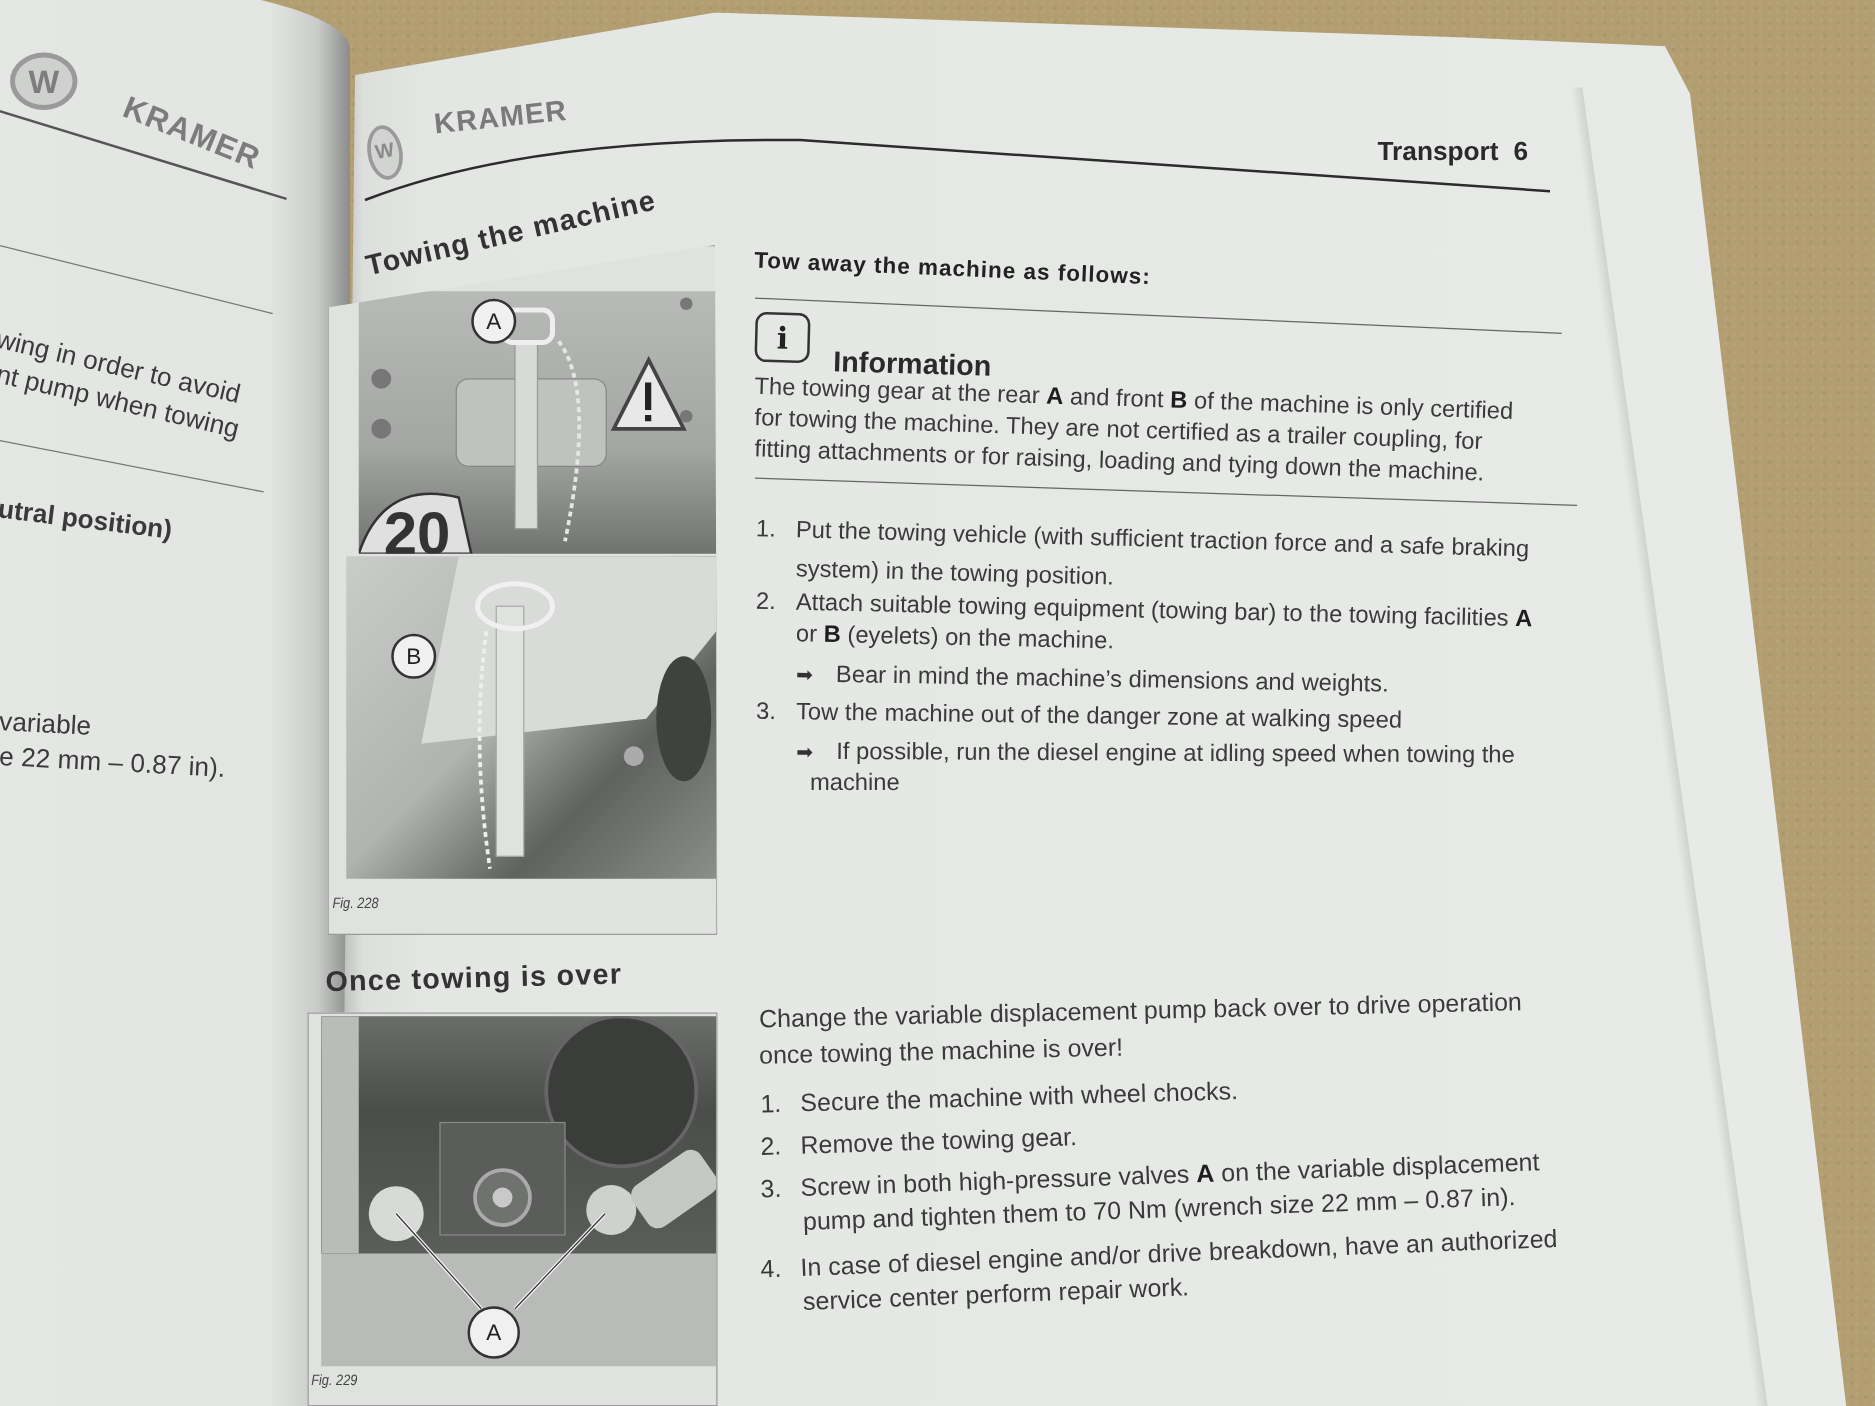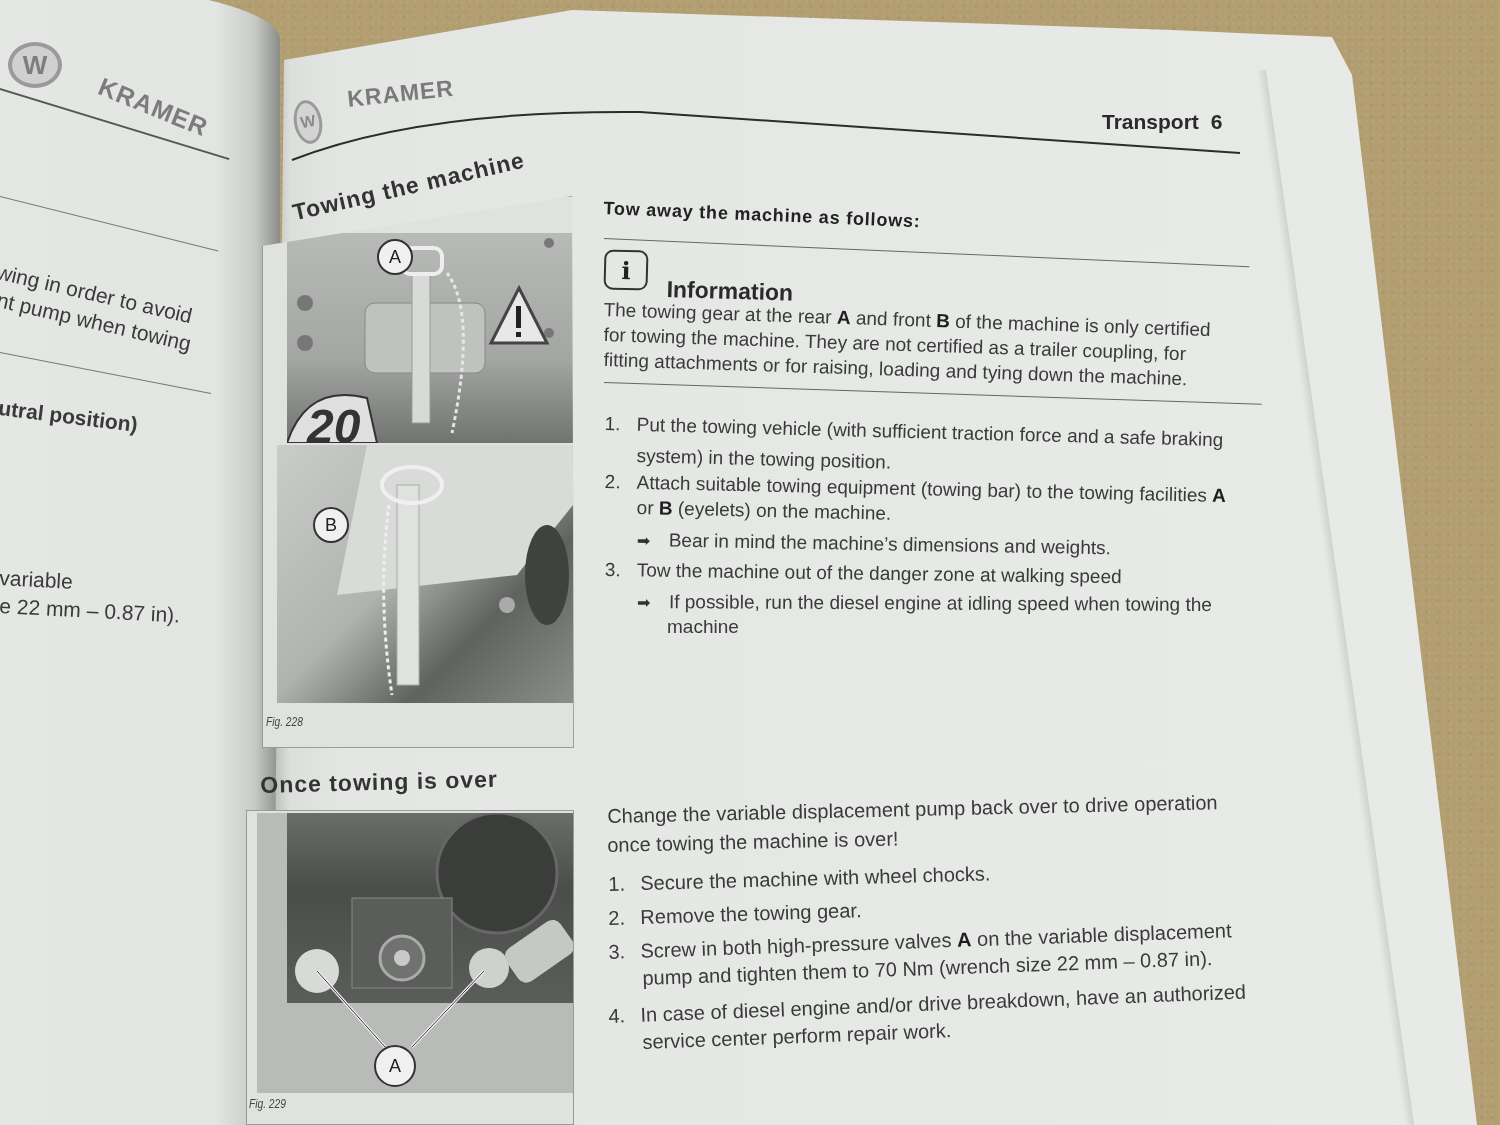--- a/index.html
+++ b/index.html
@@ -47,21 +47,21 @@
     .rp-brand { position: absolute; left: 346px; top: 86px; font-size: 23px; font-weight: bold; color:#7a7a7a;
       letter-spacing: 1px; transform: rotate(-6deg); transform-origin: 0 0; }
     .rp-chapter { position: absolute; left: 1102px; top: 110px; font-size: 21px; font-weight: bold; color:#2a2a2a; }
     .rp-chapter .num { margin-left: 12px; }
     .header-curve { position: absolute; left: 0; top: 0; }
 
     .section-title { position: absolute; font-size: 23px; font-weight: bold; color:#333; letter-spacing: 1px; transform-origin: 0 0; white-space: nowrap; }
 
     .figure { position: absolute; background: #dfe2df; border: 1px solid #9a9a9a; box-sizing: border-box; overflow: hidden; }
     .fig-caption { position: absolute; font-size: 12px; color:#444; font-style: italic; transform: scaleX(0.85); transform-origin: 0 0; }
-    .photo { position: absolute; overflow: hidden; font-style: italic; }
+    .photo { position: absolute; overflow: hidden; }
     .callout { position: absolute; width: 36px; height: 36px; border-radius: 50%; border: 2px solid #333; background:#f0f0f0;
       box-sizing: border-box; display:flex; align-items:center; justify-content:center; font-size: 18px; color:#222; }
 
     .txt { position: absolute; font-size: 19px; color:#3a3a3a; line-height: 24px; white-space: nowrap; transform-origin: 0 0; }
     .txt b { color:#1e1e1e; }
     .hdr { font-weight: bold; color:#222; letter-spacing: 0.8px; font-size: 18px; }
     .info-box-icon { position: absolute; left: 604px; top: 250px; width: 44px; height: 40px; border: 2px solid #333;
       border-radius: 9px; box-sizing: border-box; display:flex; align-items:center; justify-content:center;
       font-weight: bold; font-size: 24px; color:#222; font-family: "DejaVu Serif", serif; transform: rotate(1.5deg); }
     .info-title { position: absolute; left: 667px; top: 276px; font-size: 23px; font-weight: bold; color:#2a2a2a; transform: rotate(1.6deg); transform-origin:0 0; }
@@ -150,21 +150,21 @@
 <div class="txt" style="left:604px;top:348px;transform:rotate(1.9deg);">fitting attachments or for raising, loading and tying down the machine.</div>
 <div class="lp-line" style="left:604px;top:382px;width:658px;transform:rotate(1.9deg);background:#666;height:1px;"></div>
 
 <div class="txt" style="left:605px;top:412px;transform:rotate(1.5deg);"><span class="num">1.</span><span>Put the towing vehicle (with sufficient traction force and a safe braking</span></div>
 <div class="txt" style="left:637px;top:444px;transform:rotate(1.5deg);">system) in the towing position.</div>
 <div class="txt" style="left:605px;top:470px;transform:rotate(1.3deg);"><span class="num">2.</span><span>Attach suitable towing equipment (towing bar) to the towing facilities </span><b>A</b></div>
 <div class="txt" style="left:637px;top:496px;transform:rotate(1.3deg);"><span>or </span><b>B</b><span> (eyelets) on the machine.</span></div>
 <div class="txt" style="left:637px;top:528px;transform:rotate(1deg);"><span class="arrow">➡</span><span>Bear in mind the machine’s dimensions and weights.</span></div>
 <div class="txt" style="left:605px;top:558px;transform:rotate(0.8deg);"><span class="num">3.</span><span>Tow the machine out of the danger zone at walking speed</span></div>
 <div class="txt" style="left:637px;top:590px;transform:rotate(0.3deg);"><span class="arrow">➡</span><span>If possible, run the diesel engine at idling speed when towing the</span></div>
-<div class="txt" style="left:667px;top:615px;">machine</div>
+<div class="txt" style="left:648px;top:615px;">machine</div>
 
 <div class="section-title" style="left:260px;top:772px;transform:rotate(-1.5deg);">Once towing is over</div>
 
 <div class="figure" style="left:246px;top:810px;width:328px;height:315px;">
   <div class="photo" style="left:10px;top:2px;width:316px;height:190px;background:linear-gradient(180deg,#6a6d6a 0%,#4a4d4a 40%,#5a5d5a 100%);">
     <svg width="316" height="190">
       <rect x="0" y="0" width="30" height="190" fill="#b9bcb9"></rect>
       <circle cx="240" cy="60" r="60" fill="#3a3d3a" stroke="#666" stroke-width="3"></circle>
       <rect x="95" y="85" width="100" height="90" fill="#5a5d5a" stroke="#888"></rect>
       <circle cx="145" cy="145" r="22" fill="#6f726f" stroke="#aaa" stroke-width="3"></circle>

